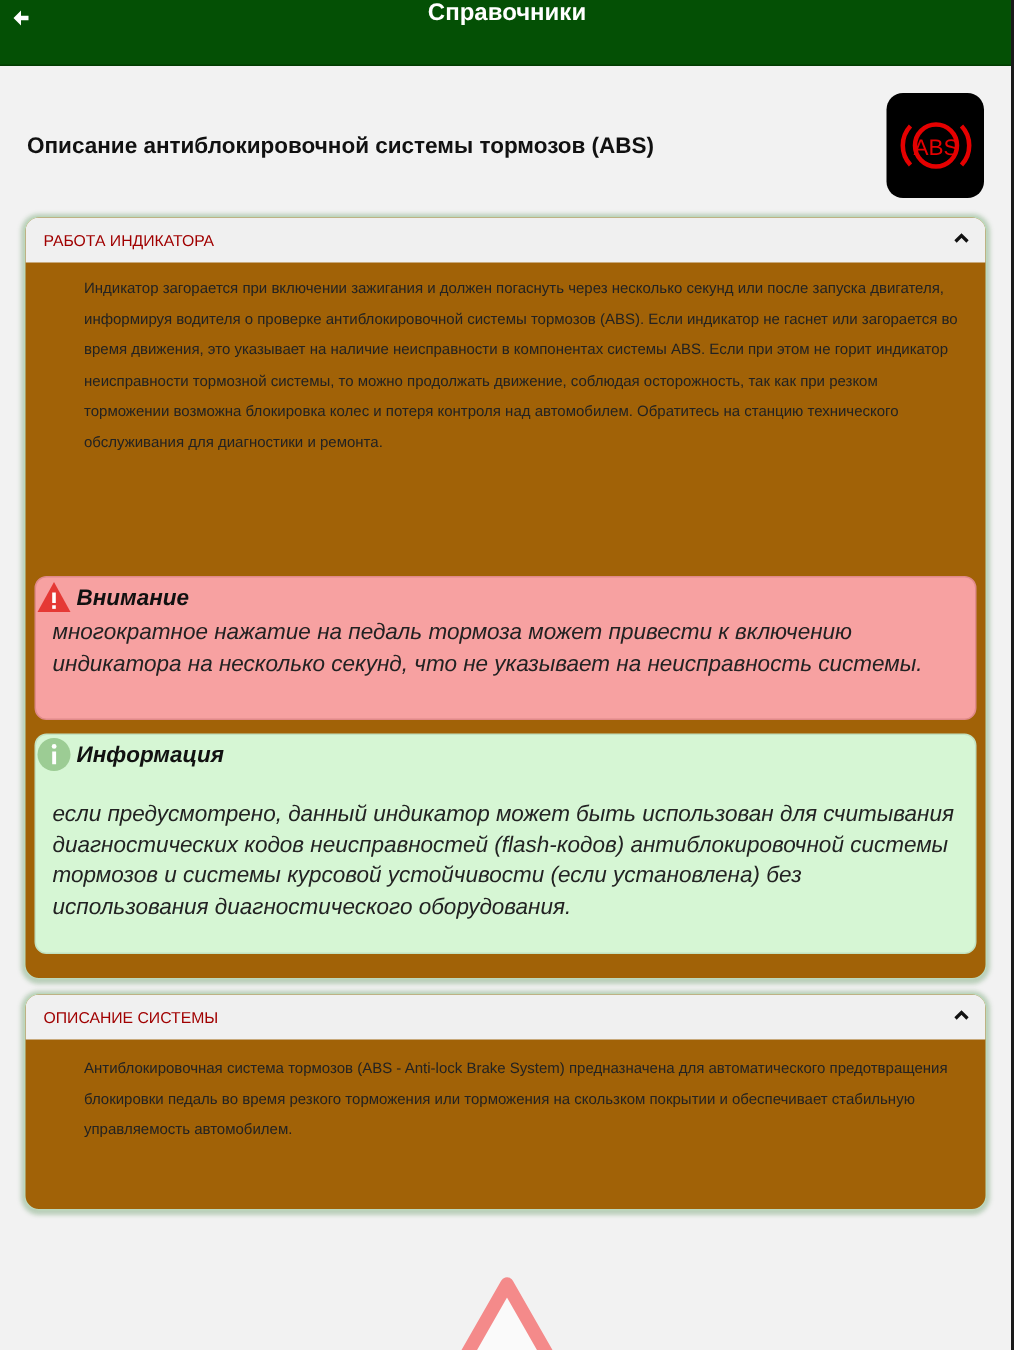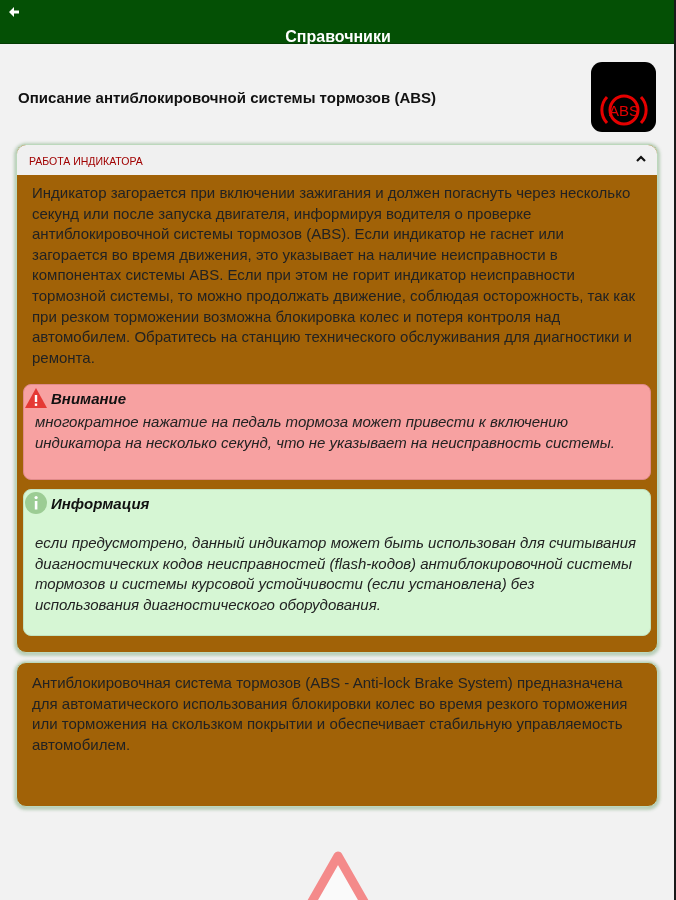--- a/index.html
+++ b/index.html
@@ -1,30 +1,30 @@
 <!DOCTYPE html>
 <html><head>
 <meta charset="utf-8">
 <style>
   * { box-sizing: border-box; margin: 0; padding: 0; }
   html, body { width: 676px; height: 900px; overflow: hidden; }
   body { background: #f2f2f2; font-family: "Liberation Sans", sans-serif; color: #222; position: relative; }
   .appbar { position: absolute; left: 0; top: 0; width: 676px; height: 44px; background: #045005; color: #fff; border-bottom: 1px solid #033c03; }
   .appbar .back { position: absolute; left: 8px; top: 5px; font-size: 14px; font-weight: bold; line-height: 16px; cursor: pointer; color:#fff;}
-  .appbar .title { position: absolute; left: 0; right: 0; top: 28px; text-align: center; font-size: 16px; font-weight: bold; }
+  .appbar .title { position: absolute; left: 0; right: 0; top: 0; text-align: center; font-size: 16px; font-weight: bold; }
   .scrollbar-edge { position:absolute; right:0; top:0; width:2px; height:900px; background:#1a1a1a; }
 
   .page-title { position: absolute; left: 18px; top: 89px; font-size: 15px; font-weight: bold; color: #111; }
-  .abs-icon { position: absolute; left: 591px; top: 62px; width: 65px; height: 70px; background: #000; border-radius: 11px; display:flex; align-items:flex-end; justify-content:center; }
+  .abs-icon { position: absolute; left: 591px; top: 62px; width: 65px; height: 70px; background: #000; border-radius: 11px; display:flex; align-items:center; justify-content:center; }
 
   .card { position: absolute; left: 16px; width: 642px; background: #a16207; border: 1px solid #bcd8bc; border-radius: 10px; box-shadow: 0 1px 3px 2px rgba(80,140,80,0.35); overflow: hidden; }
   .card-head { height: 30px; background: #f0f0f0; position: relative; }
   .card-head .label { position: absolute; left: 12px; top: 10px; font-size: 10.5px; color: #a00000; text-transform: uppercase; letter-spacing: 0px; }
   .card-head .chev { position: absolute; right: 10px; top: 8px; width: 12px; height: 12px; cursor: pointer; }
-  .body-text { font-size: 15px; line-height: 20.6px; color: #222; padding: 0 15px; }
+  .body-text { font-size: 10px; line-height: 20.6px; color: #222; padding: 0 15px; margin-left: 24px; }
 
   .callout { position: absolute; left: 6px; width: 628px; border-radius: 8px; }
   .warn { background: #f7a1a1; border: 1px solid #e08a8a; }
   .info { background: #d6f6d4; border: 1px solid #c2e2c0; }
   .callout .ctitle { position: absolute; left: 27px; font-size: 15px; font-weight: bold; font-style: italic; color: #111; }
   .callout .ctext { position: absolute; left: 11px; right: 14px; font-size: 15px; font-style: italic; line-height: 20.6px; color: #222; }
   .callout .cicon { position: absolute; left: 0px; }
 
   .bottom-tri { position: absolute; left: 302px; top: 850px; }
 </style>
@@ -75,18 +75,24 @@
       <circle cx="12" cy="12" r="11" fill="#9ccc94"></circle>
       <rect x="10.8" y="10" width="2.6" height="8.5" fill="#fff"></rect>
       <circle cx="12.1" cy="6.6" r="1.6" fill="#fff"></circle>
     </svg>
     <span class="ctitle" style="top:5px;">Информация</span>
     <span class="ctext" style="top:43px;">если предусмотрено, данный индикатор может быть использован для считывания диагностических кодов неисправностей (flash-кодов) антиблокировочной системы тормозов и системы курсовой устойчивости (если установлена) без использования диагностического оборудования.</span>
   </div>
 </div>
 
 <div class="card" style="top:662px; height:145px;">
-  <div class="body-text" style="padding-top:10px;">Антиблокировочная система тормозов (ABS - Anti-lock Brake System) предназначена для автоматического использования блокировки колес во время резкого торможения или торможения на скользком покрытии и обеспечивает стабильную управляемость автомобилем.</div>
+  <div class="card-head">
+    <span class="label">Описание системы</span>
+    <svg class="chev" viewBox="0 0 12 12">
+        <path d="M2 8 L6 4 L10 8" fill="none" stroke="#111" stroke-width="2.2"></path>
+      </svg>
+  </div>
+  <div class="body-text" style="padding-top:10px;">Антиблокировочная система тормозов (ABS - Anti-lock Brake System) предназначена для автоматического предотвращения блокировки педаль во время резкого торможения или торможения на скользком покрытии и обеспечивает стабильную управляемость автомобилем.</div>
 </div>
 
 <svg class="bottom-tri" width="72" height="50" viewBox="0 0 72 50">
   <path d="M36 6 L68 62 L4 62 Z" fill="#fafafa" stroke="#f48a8a" stroke-width="9" stroke-linejoin="round"></path>
 </svg>
 
 </body></html>

